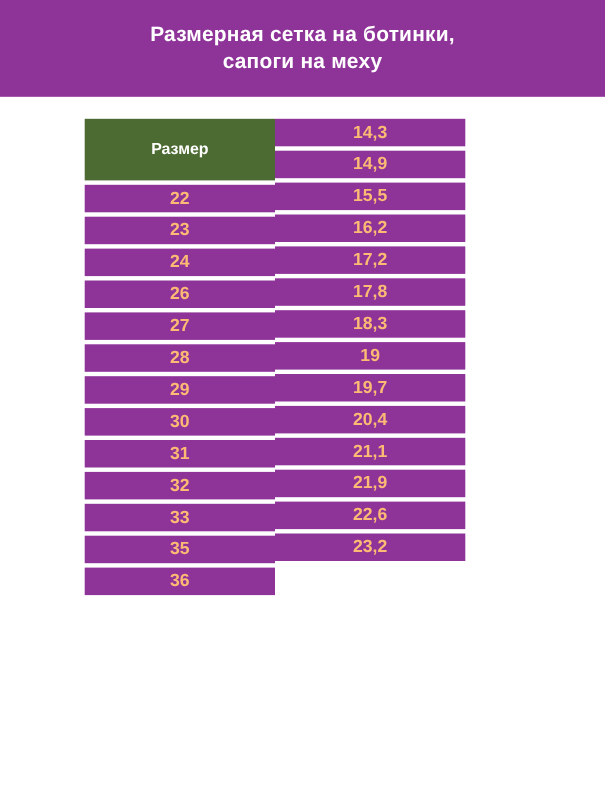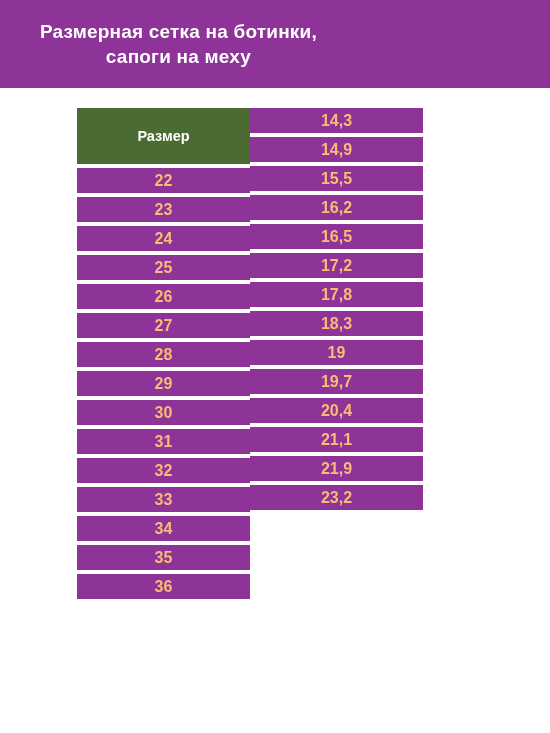--- a/index.html
+++ b/index.html
@@ -24,21 +24,21 @@
   
   .banner {
     position: absolute;
     left: 0;
     top: 0;
     width: 550px;
     height: 88px;
     background: #8e3499;
     display: flex;
     align-items: center;
-    justify-content: flex-start;
+    justify-content: center;
   }
   .banner-title {
     color: #ffffff;
     font-size: 19px;
     font-weight: bold;
     line-height: 1.32;
     text-align: center;
     letter-spacing: 0.2px;
     white-space: pre-line;
     padding: 0 40px;
@@ -104,45 +104,43 @@
 сапоги на меху</div>
   </div>
 
   <div class="table-wrap">
 
     <div class="column">
       <div class="col-header">Размер</div>
       <div class="cell">22</div>
       <div class="cell">23</div>
       <div class="cell">24</div>
-      <div class="cell">25</div>
       <div class="cell">26</div>
       <div class="cell">27</div>
       <div class="cell">28</div>
       <div class="cell">29</div>
       <div class="cell">30</div>
       <div class="cell">31</div>
       <div class="cell">32</div>
       <div class="cell">33</div>
-      <div class="cell">34</div>
       <div class="cell">35</div>
       <div class="cell">36</div>
     </div>
 
     <div class="column">
       <div class="cell">14,3</div>
       <div class="cell">14,9</div>
       <div class="cell">15,5</div>
       <div class="cell">16,2</div>
-      <div class="cell">16,5</div>
       <div class="cell">17,2</div>
       <div class="cell">17,8</div>
       <div class="cell">18,3</div>
       <div class="cell">19</div>
       <div class="cell">19,7</div>
       <div class="cell">20,4</div>
       <div class="cell">21,1</div>
       <div class="cell">21,9</div>
+      <div class="cell">22,6</div>
       <div class="cell">23,2</div>
     </div>
 
   </div>
 </div>
 
 </body></html>

